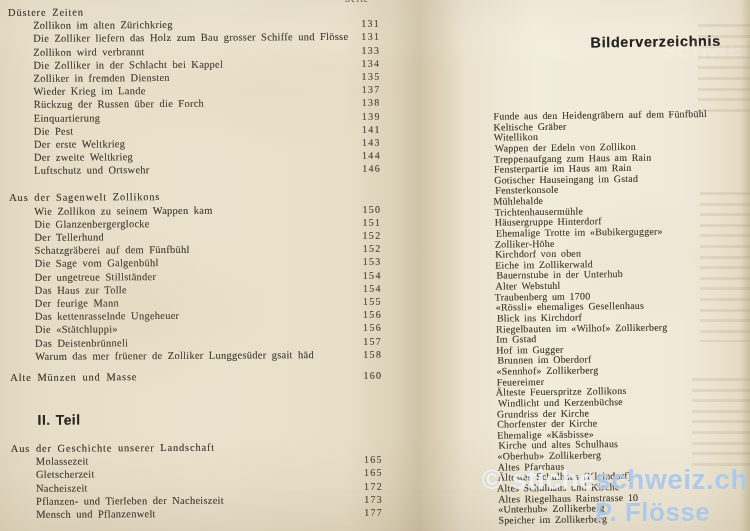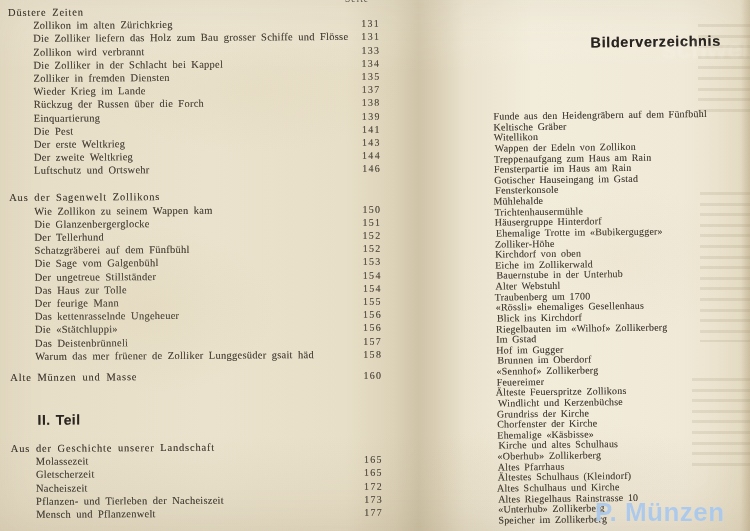--- a/index.html
+++ b/index.html
@@ -287,14 +287,17 @@
       </div>
   </div>
 
   <div class="showthrough st1"></div>
   <div class="showthrough st2"></div>
   <div class="showthrough st3"></div>
   <div class="stains"></div>
   <div class="edge-right"></div>
 
   <div class="wm-ghost-top">schweiz.ch</div>
-  <div class="wm-line2">P. Münzen</div>
+  <div class="wm-line1">
+    <span class="wm-ghost">© stiche</span><span class="wm-solid">schweiz.ch</span>
+  </div>
+  <div class="wm-line2">P. Flösse</div>
 </div>
 
 </body></html>

